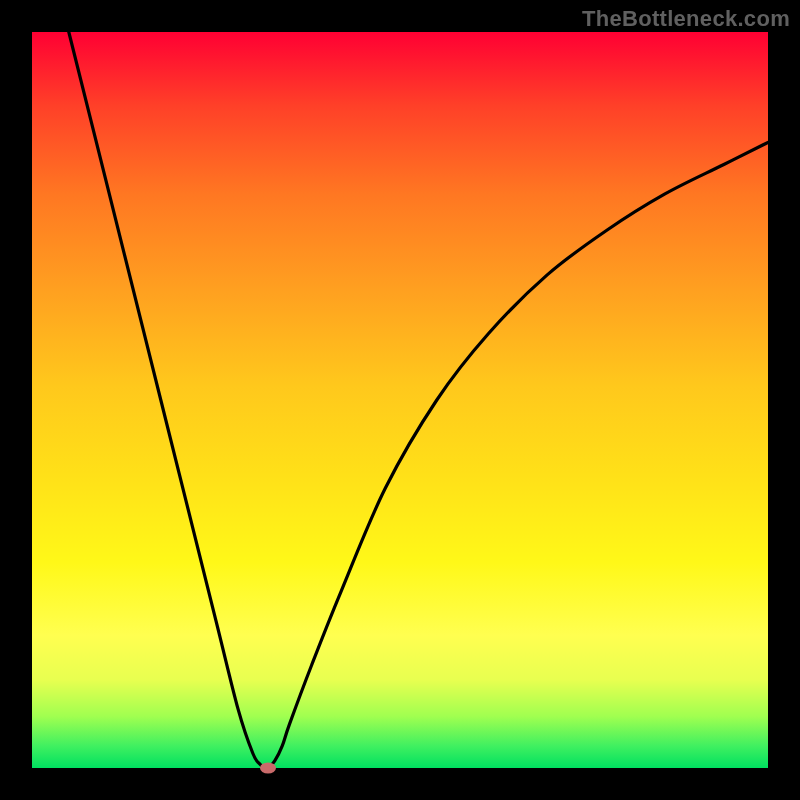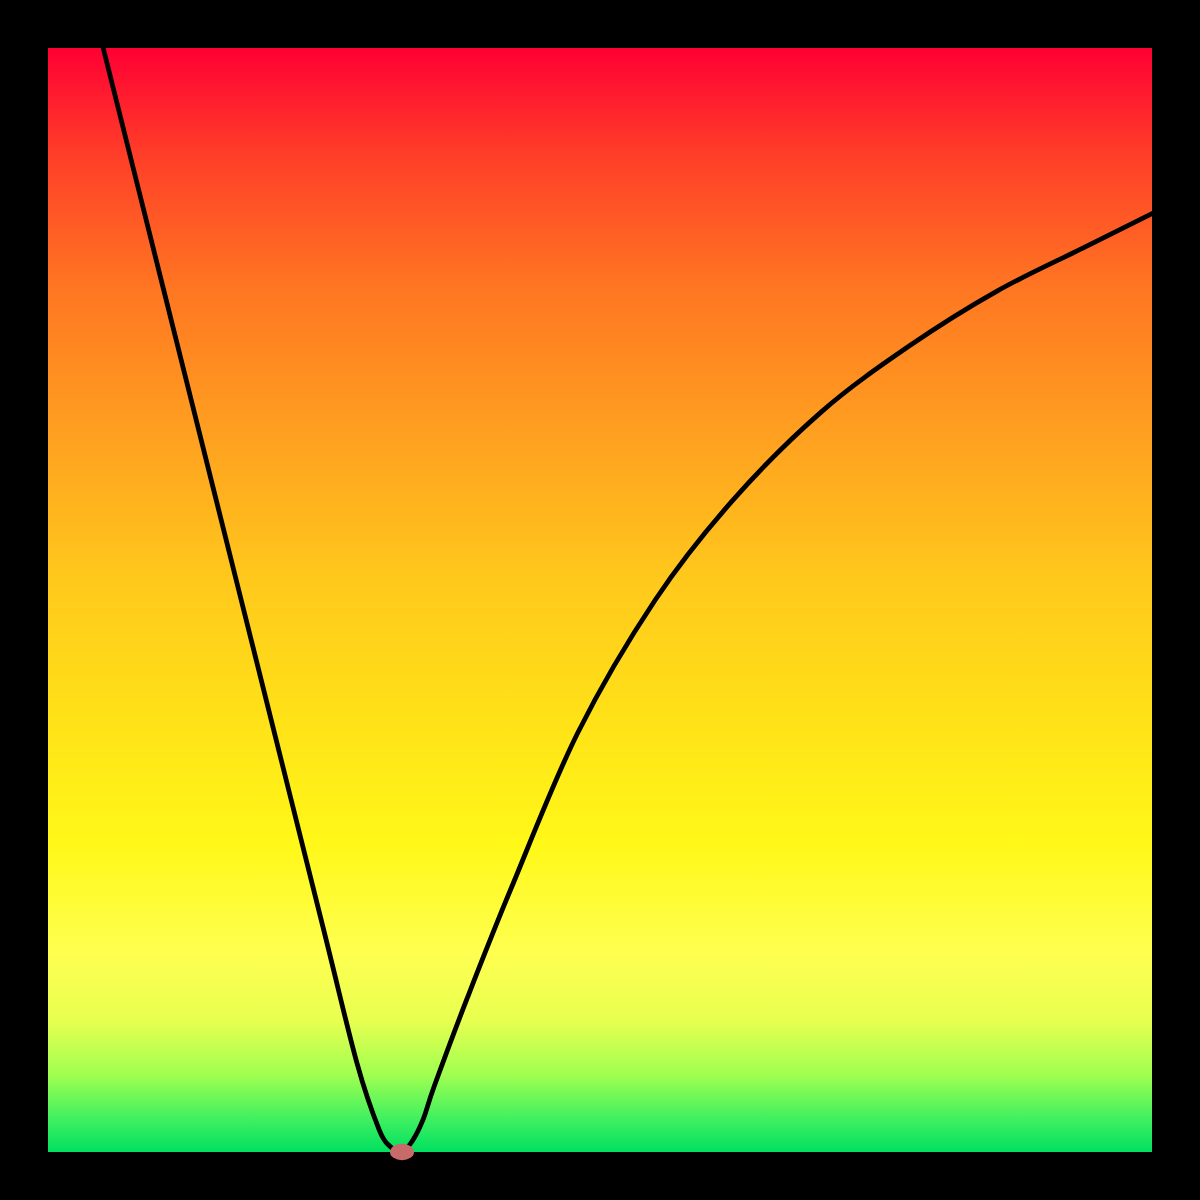--- a/index.html
+++ b/index.html
@@ -67,13 +67,14 @@
 </head>
 <body>
 
 <div class="frame">
   <div class="plot-area">
     <svg class="curve" viewBox="0 0 736 736" preserveAspectRatio="none">
       <path id="curve-path" fill="none" stroke="#000" stroke-width="3.2" stroke-linecap="round" stroke-linejoin="round" d="M 36.80 0.00 C 42.93 24.53, 61.33 98.13, 73.60 147.20 C 85.87 196.27, 98.13 245.33, 110.40 294.40 C 122.67 343.47, 134.93 392.53, 147.20 441.60 C 159.47 490.67, 174.19 549.55, 184.00 588.80 C 193.81 628.05, 199.95 655.04, 206.08 677.12 C 212.21 699.20, 217.12 712.08, 220.80 721.28 C 224.48 730.48, 225.71 729.87, 228.16 732.32 C 230.61 734.77, 233.07 736.61, 235.52 736.00 C 237.97 735.39, 240.43 732.32, 242.88 728.64 C 245.33 724.96, 247.79 720.05, 250.24 713.92 C 252.69 707.79, 252.69 705.33, 257.60 691.84 C 262.51 678.35, 271.09 655.04, 279.68 632.96 C 288.27 610.88, 296.85 588.80, 309.12 559.36 C 321.39 529.92, 337.33 488.21, 353.28 456.32 C 369.23 424.43, 387.63 393.76, 404.80 368.00 C 421.97 342.24, 437.92 322.61, 456.32 301.76 C 474.72 280.91, 495.57 260.05, 515.20 242.88 C 534.83 225.71, 554.45 212.21, 574.08 198.72 C 593.71 185.23, 613.33 172.96, 632.96 161.92 C 652.59 150.88, 674.67 141.07, 691.84 132.48 C 709.01 123.89, 728.64 114.08, 736.00 110.40"></path>
     </svg>
     <div class="marker" id="min-marker" style="left: 235.52px; top: 736px;"></div>
   </div>
+  <div class="watermark">TheBottleneck.com</div>
 </div>
 
 </body></html>

